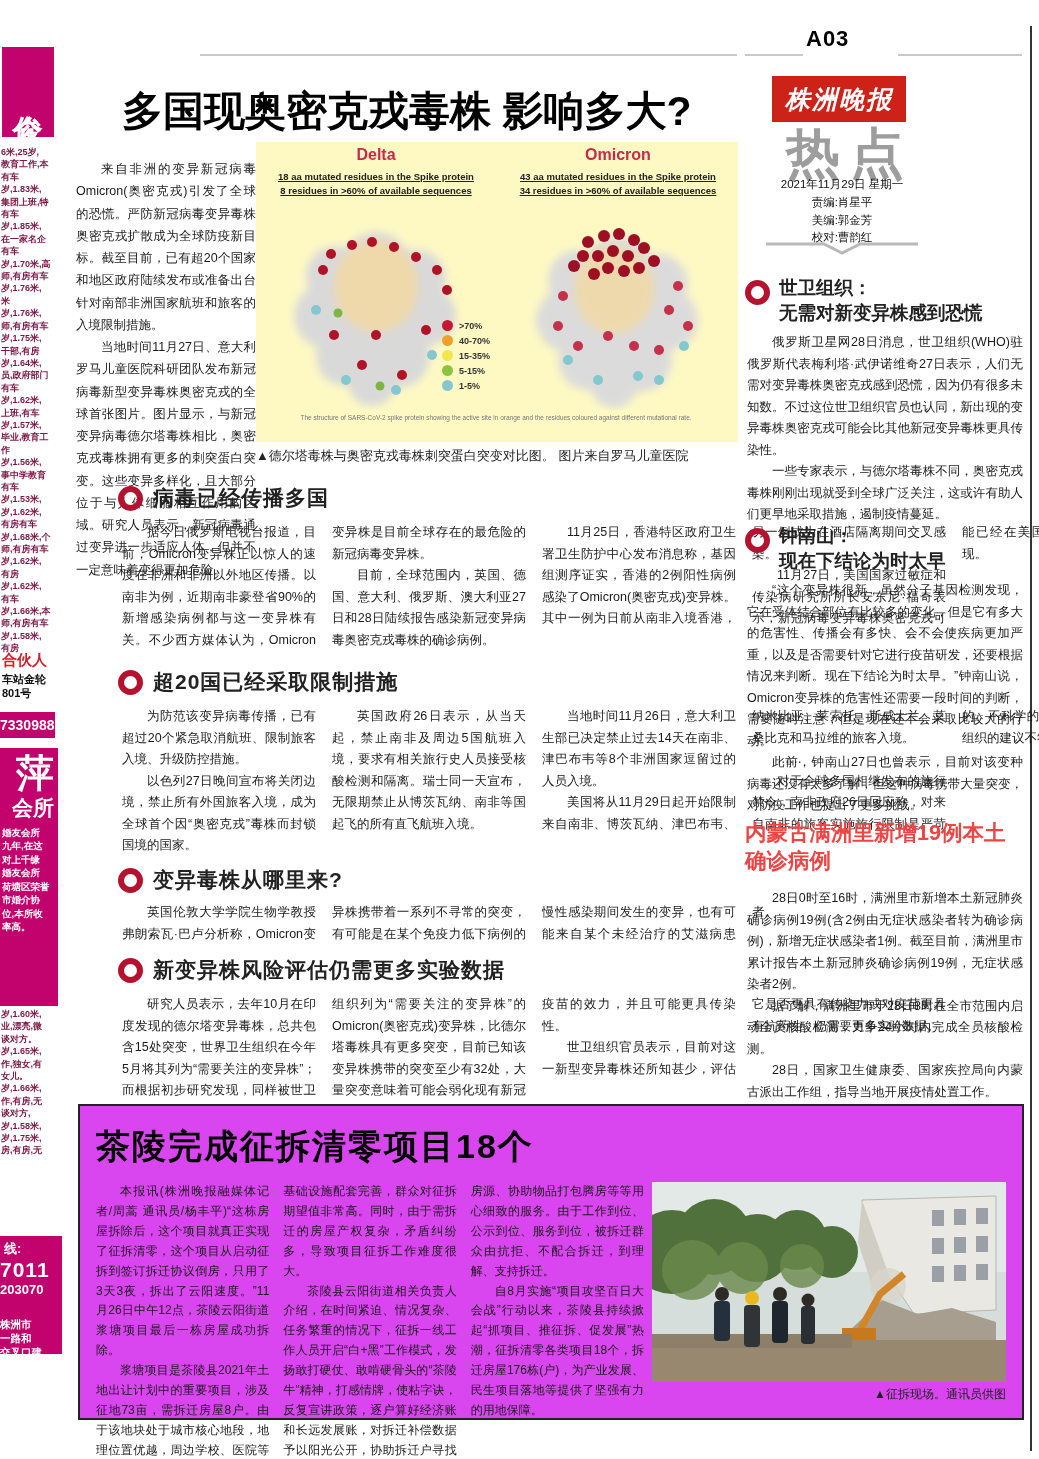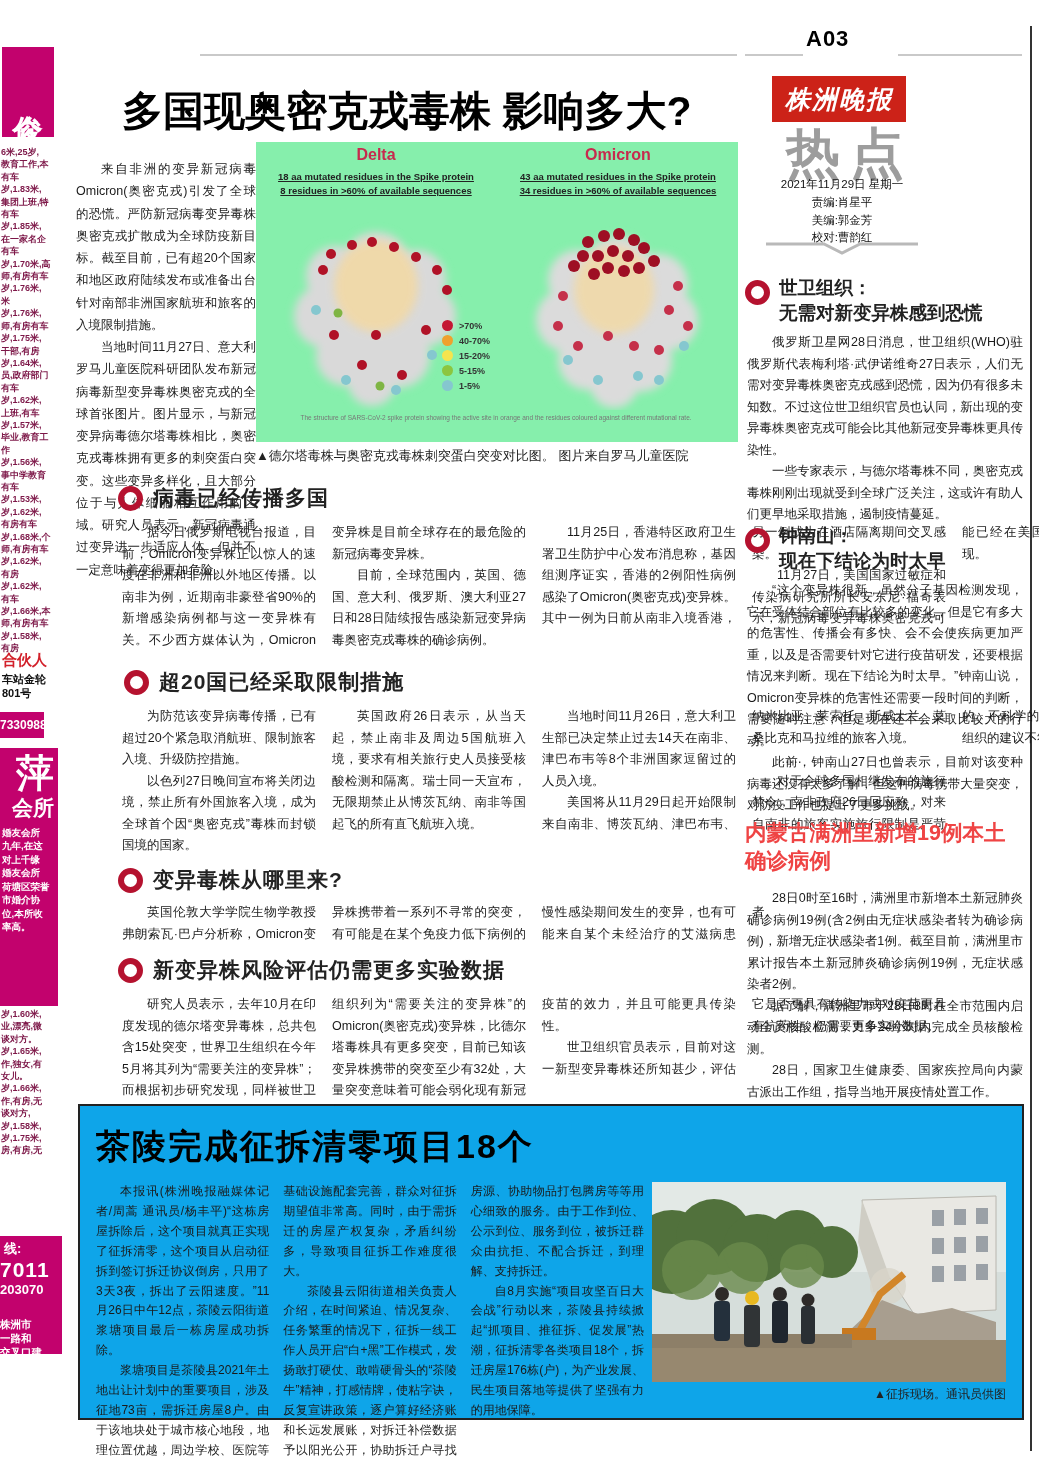--- a/index.html
+++ b/index.html
@@ -7,21 +7,21 @@
         font-family:"Liberation Sans","DejaVu Sans",sans-serif;color:#1a1a1a;}
   .abs{position:absolute;}
   .pre{white-space:pre-line;}
   
   .mag{background:#c2026d;color:#fff;}
   .sb-head{left:2px;top:47px;width:52px;height:90px;display:flex;flex-direction:column;
            align-items:center;justify-content:center;font-size:30px;font-weight:bold;line-height:1.12;}
   .sb-ads{left:1px;width:57px;font-size:9px;line-height:1.38;color:#7d1748;font-weight:bold;}
   .sb-partner{left:2px;top:652px;width:56px;color:#d2202a;font-size:15px;font-weight:bold;line-height:1.1;}
   .sb-addr{left:2px;top:672px;width:56px;font-size:11px;line-height:1.3;color:#111;font-weight:bold;}
-  .sb-phone{left:0;top:712px;width:44px;height:26px;font-size:12px;font-weight:bold;
+  .sb-phone{left:0;top:712px;width:55px;height:26px;font-size:14px;font-weight:bold;
             display:flex;align-items:center;}
   .sb-club{left:0;top:748px;width:58px;height:252px;padding-top:6px;}
   .club-big{font-size:38px;font-weight:bold;line-height:1.05;text-align:right;padding-right:4px;}
   .club-mid{font-size:21px;font-weight:bold;text-align:right;padding-right:4px;}
   .club-txt{font-size:9.5px;line-height:1.42;font-weight:bold;padding:4px 2px 0 2px;}
   .sb-hot{left:0;top:1236px;width:62px;height:114px;padding-top:4px;}
   .hot1{font-size:13px;font-weight:bold;padding-left:4px;}
   .hot2{font-size:21px;font-weight:bold;letter-spacing:1px;}
   .hot3{font-size:13px;font-weight:bold;}
   .hot4{font-size:10.5px;line-height:1.35;font-weight:bold;margin-top:20px;}
@@ -31,21 +31,21 @@
   .nameplate{left:772px;top:76px;width:134px;height:46px;background:#cc2218;color:#fff;
              display:flex;align-items:center;justify-content:center;font-size:25px;font-weight:bold;
              letter-spacing:2px;font-style:italic;}
   .hotspot{left:786px;top:118px;font-size:54px;font-weight:900;color:#9d9d9d;letter-spacing:10px;}
   .dateblock{left:762px;top:176px;width:160px;font-size:11.5px;line-height:1.55;text-align:center;color:#111;}
   
   .headline{left:122px;top:84px;width:625px;font-size:41px;font-weight:900;color:#000;letter-spacing:0px;}
   .intro{left:76px;top:158px;width:180px;font-size:12.5px;line-height:1.78;text-align:justify;}
   .intro p,.body p{margin:0;text-indent:2em;}
   
-  .figure{left:256px;top:142px;width:482px;height:300px;background:#86efac;}
+  .figure{left:256px;top:142px;width:482px;height:300px;background:#fef9c3;}
   .fig-half{position:absolute;top:0;width:240px;text-align:center;}
   .fig-label{font-size:16px;font-weight:bold;color:#c72a4e;margin:4px 0 6px 0;}
   .fig-sub{font-size:9.5px;font-weight:bold;color:#222;line-height:1.5;text-decoration:underline;}
   .legend{position:absolute;left:186px;top:178px;width:70px;}
   .legend-row{display:flex;align-items:center;margin-bottom:4px;}
   .legend-dot{width:11px;height:11px;border-radius:50%;margin-right:6px;flex:none;}
   .legend-lab{font-size:9px;font-weight:bold;color:#333;}
   .fig-note{position:absolute;left:10px;top:272px;width:460px;font-size:6.5px;color:#777;text-align:center;}
   .fig-caption{left:256px;top:447px;width:482px;font-size:13px;color:#222;}
   
@@ -59,21 +59,21 @@
   .r-title .ring{margin-top:4px;}
   .r-title div{font-size:18.5px;font-weight:bold;line-height:1.35;color:#222;}
   .related-strip{left:745px;top:788px;width:278px;height:26px;display:flex;align-items:center;
       background:linear-gradient(to right,#e3e3e3,#fbfbfb 75%,#fff);}
   .diamond{width:15px;height:15px;background:#c00f2d;transform:rotate(45deg) skew(-8deg,-8deg);
            margin:0 8px 0 2px;box-shadow:2px 2px 0 #7d0a1e;}
   .related-label{font-size:16px;font-weight:bold;color:#111;}
   .related-title{left:745px;top:820px;width:278px;font-size:21.5px;font-weight:700;line-height:1.3;color:#ef4444;}
   .source{text-align:right;text-indent:0 !important;}
   
-  .bottombox{left:78px;top:1104px;width:942px;height:312px;border:2px solid #222;background:#0ea5e9;}
+  .bottombox{left:78px;top:1104px;width:942px;height:312px;border:2px solid #222;background:#d946ef;}
   .b-title{position:absolute;left:16px;top:18px;font-size:34px;font-weight:900;letter-spacing:2px;color:#000;}
   .b-body{position:absolute;left:16px;top:76px;width:548px;font-size:12px;line-height:1.66;
           text-align:justify;column-count:3;column-gap:14px;}
   .b-body p{margin:0;text-indent:2em;}
   .photo{position:absolute;left:572px;top:76px;width:354px;height:200px;background:#cfd6d2;overflow:hidden;}
   .photo-cap{position:absolute;left:572px;top:280px;width:354px;font-size:12px;text-align:right;color:#222;}
   .vline{left:1030px;top:26px;width:2px;height:1425px;background:#333;}
 </style>
 </head>
 <body>
@@ -293,21 +293,21 @@
       <div class="legend-row">
         <span class="legend-dot" style="background: rgb(196, 23, 52);"></span>
         <span class="legend-lab">&gt;70%</span>
       </div>
       <div class="legend-row">
         <span class="legend-dot" style="background:#efa12e"></span>
         <span class="legend-lab">40-70%</span>
       </div>
       <div class="legend-row">
         <span class="legend-dot" style="background: rgb(244, 228, 78);"></span>
-        <span class="legend-lab">15-20%</span>
+        <span class="legend-lab">15-35%</span>
       </div>
       <div class="legend-row">
         <span class="legend-dot" style="background: rgb(140, 198, 63);"></span>
         <span class="legend-lab">5-15%</span>
       </div>
       <div class="legend-row">
         <span class="legend-dot" style="background: rgb(133, 199, 207);"></span>
         <span class="legend-lab">1-5%</span>
       </div>
     </div>
@@ -319,21 +319,21 @@
     <span class="ring"></span>
     <span>病毒已经传播多国</span>
   </div>
   <div class="abs body cols3" style="left:122px;top:522px;width:614px;height:138px;">
     <p>据今日俄罗斯电视台报道，目前，Omicron变异株正以惊人的速度在非洲和非洲以外地区传播。以南非为例，近期南非豪登省90%的新增感染病例都与这一变异株有关。不少西方媒体认为，Omicron变异株是目前全球存在的最危险的新冠病毒变异株。</p>
     <p>目前，全球范围内，英国、德国、意大利、俄罗斯、澳大利亚27日和28日陆续报告感染新冠变异病毒奥密克戎毒株的确诊病例。</p>
     <p>11月25日，香港特区政府卫生署卫生防护中心发布消息称，基因组测序证实，香港的2例阳性病例感染了Omicron(奥密克戎)变异株。其中一例为日前从南非入境香港，另一例或为在酒店隔离期间交叉感染。</p>
     <p>11月27日，美国国家过敏症和传染病研究所所长安东尼·福奇表示，新冠病毒变异毒株奥密克戎可能已经在美国出现，但尚未被发现。</p>
   </div>
 
-  <div class="abs sec-title" style="left:124px;top:668px;">
+  <div class="abs sec-title" style="left:118px;top:668px;">
     <span class="ring"></span>
     <span>超20国已经采取限制措施</span>
   </div>
   <div class="abs body cols3" style="left:122px;top:706px;width:614px;height:152px;">
     <p>为防范该变异病毒传播，已有超过20个紧急取消航班、限制旅客入境、升级防控措施。</p>
     <p>以色列27日晚间宣布将关闭边境，禁止所有外国旅客入境，成为全球首个因“奥密克戎”毒株而封锁国境的国家。</p>
     <p>英国政府26日表示，从当天起，禁止南非及周边5国航班入境，要求有相关旅行史人员接受核酸检测和隔离。瑞士同一天宣布，无限期禁止从博茨瓦纳、南非等国起飞的所有直飞航班入境。</p>
     <p>当地时间11月26日，意大利卫生部已决定禁止过去14天在南非、津巴布韦等8个非洲国家逗留过的人员入境。</p>
     <p>美国将从11月29日起开始限制来自南非、博茨瓦纳、津巴布韦、纳米比亚、莱索托、斯威士兰、莫桑比克和马拉维的旅客入境。</p>
     <p>……</p>

